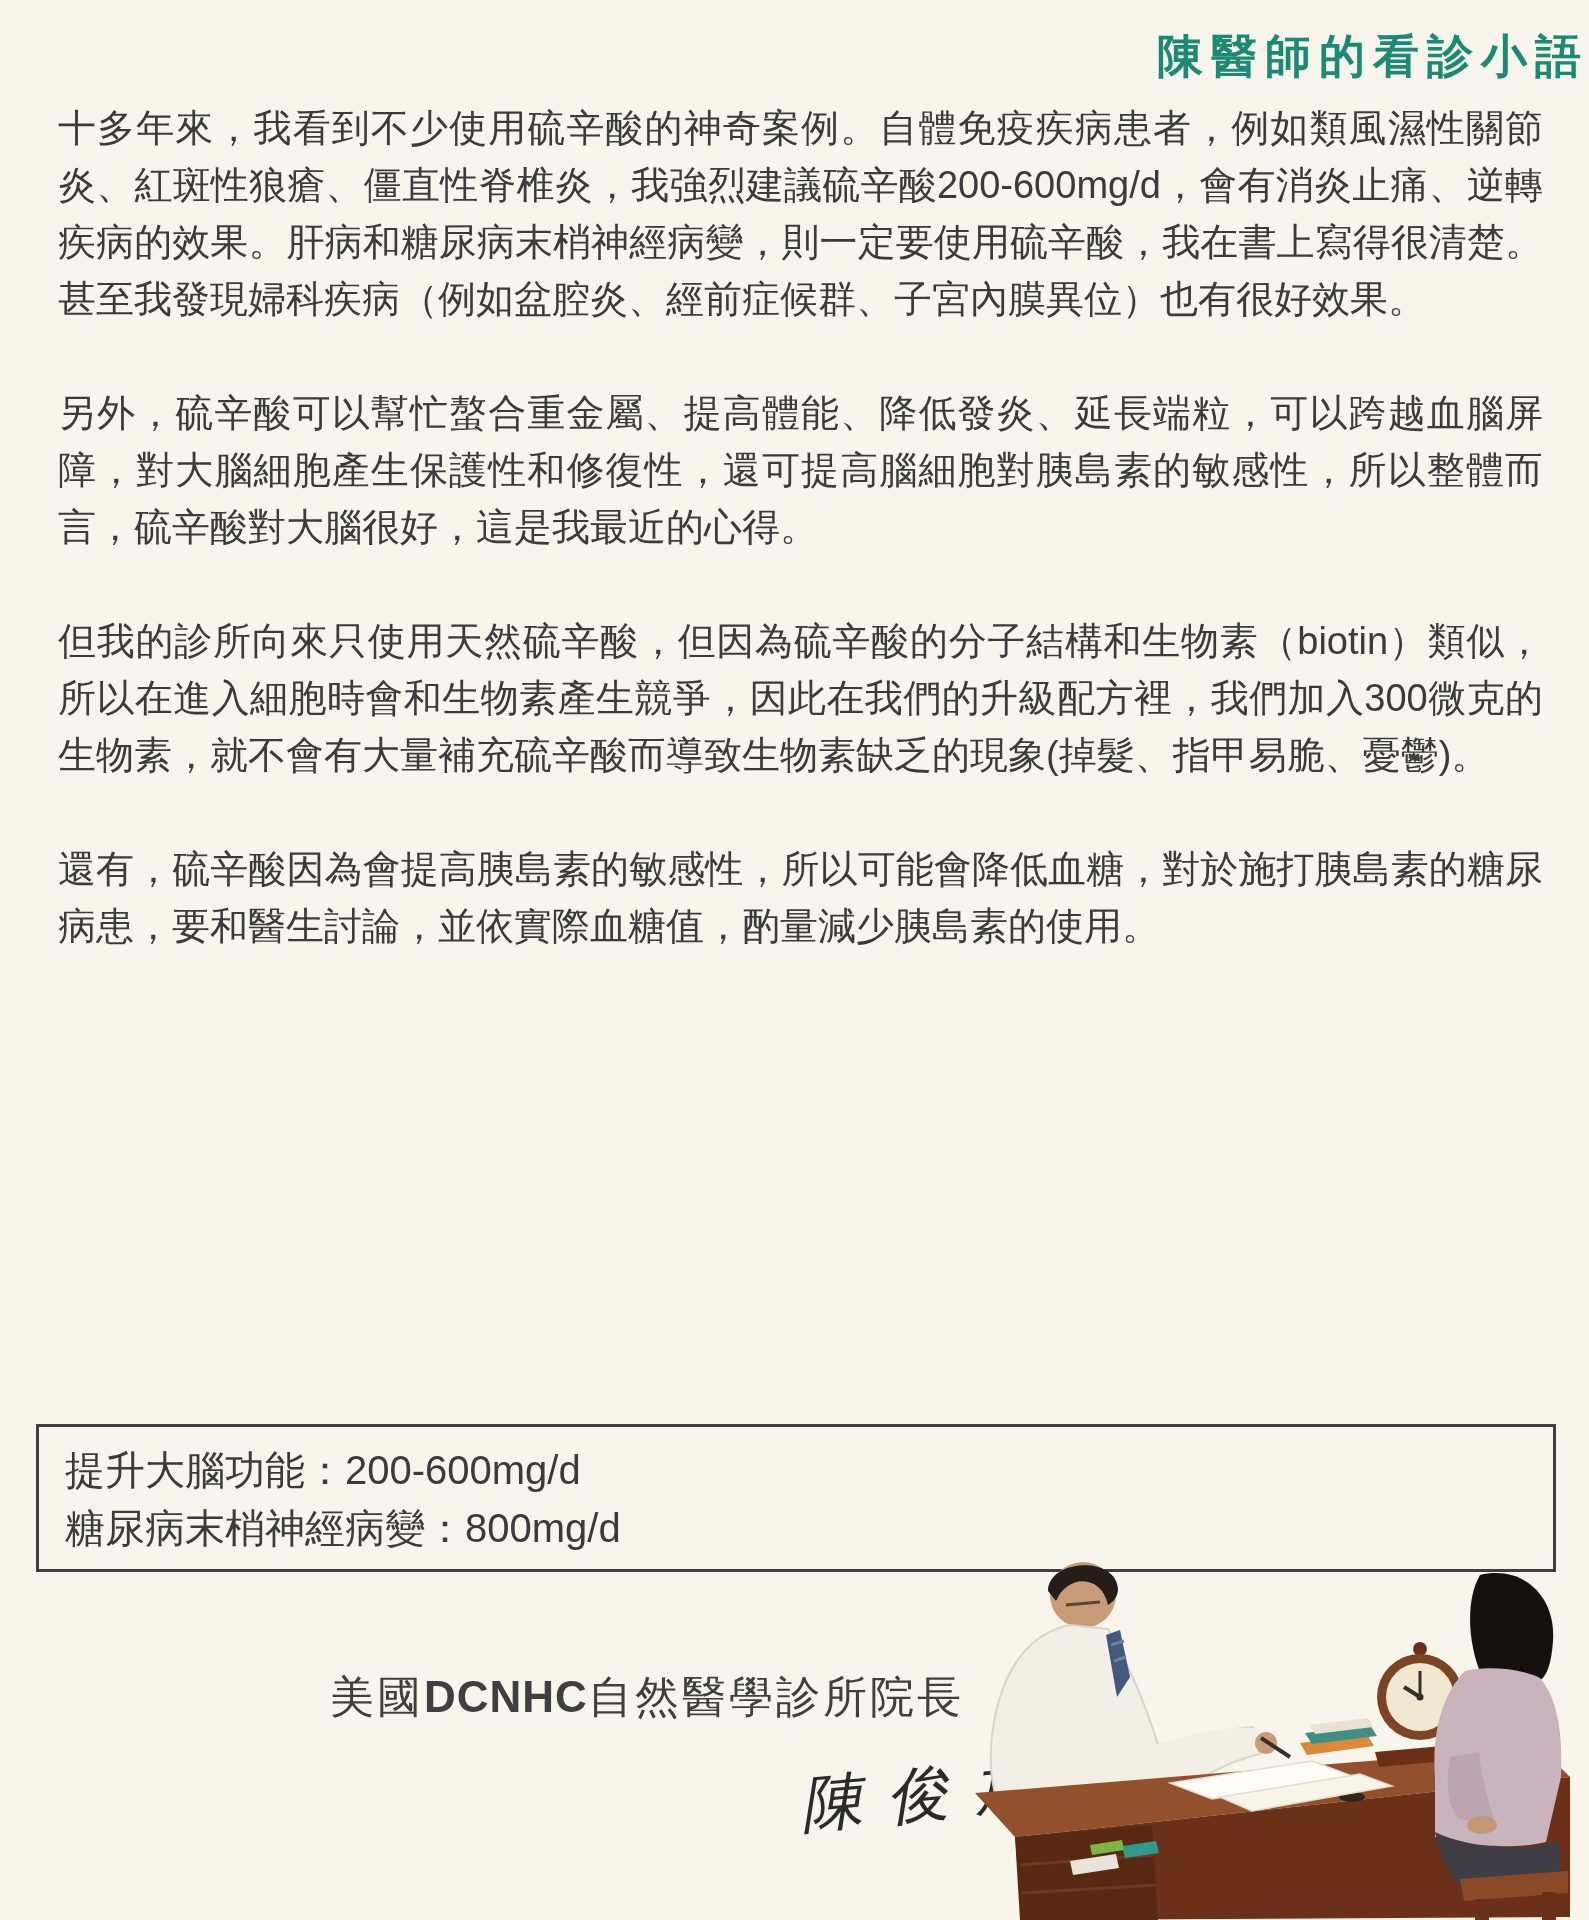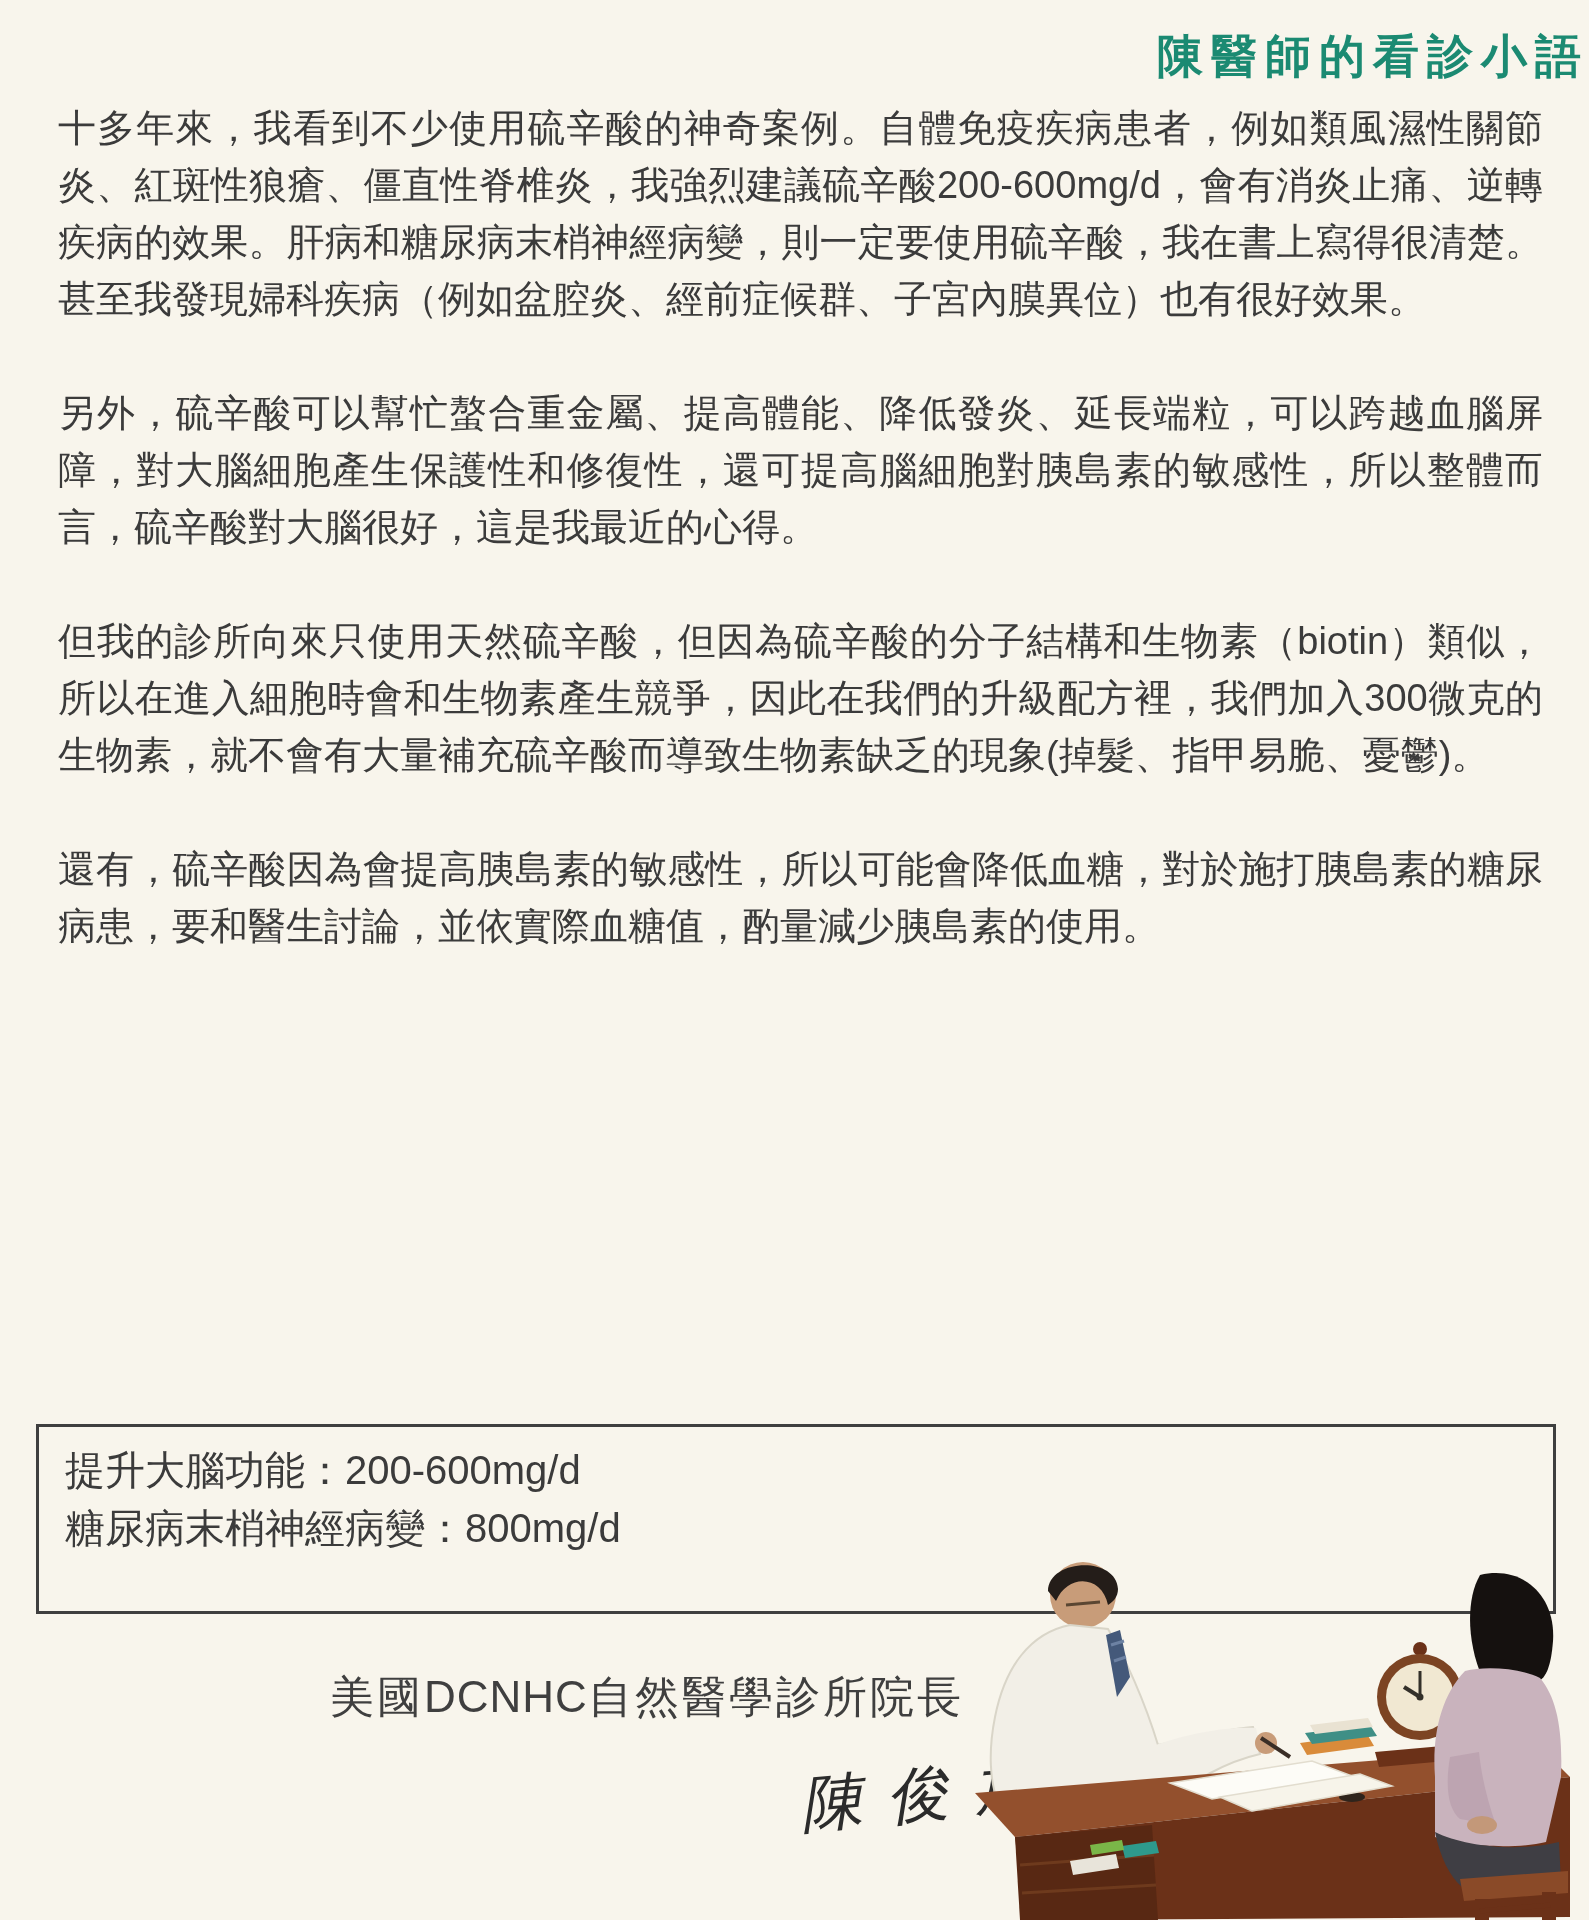--- a/index.html
+++ b/index.html
@@ -21,33 +21,33 @@
   }
   .content{
     position:absolute;left:46px;right:46px;top:100px;
     font-size:38px;line-height:57px;
     text-align:justify;
     color:#3b3b3b;
   }
   .content p{margin:0 0 57px 12px;}
   .dosage-box{
     position:absolute;left:36px;top:1424px;
-    width:1520px;height:190px;box-sizing:border-box;
+    width:1520px;height:148px;box-sizing:border-box;
     border:3px solid #3f3f3f;
     padding:14px 26px 0 26px;
     font-size:40px;line-height:58px;
     color:#3b3b3b;
     background:transparent;
   }
   .byline{
     position:absolute;left:330px;top:1668px;
     font-size:44px;letter-spacing:3px;color:#3f3f3f;font-weight:500;
     white-space:nowrap;
   }
-  .byline .acronym{font-weight:400;letter-spacing:1px;}
+  .byline .acronym{font-weight:700;letter-spacing:1px;}
   .signature{
     position:absolute;left:800px;top:1752px;
     font-family:"DejaVu Serif",serif;
     font-style:italic;
     font-size:62px;letter-spacing:24px;
     color:#2b2b2b;
     transform:rotate(-5deg);
     white-space:nowrap;
   }
   .photo{

